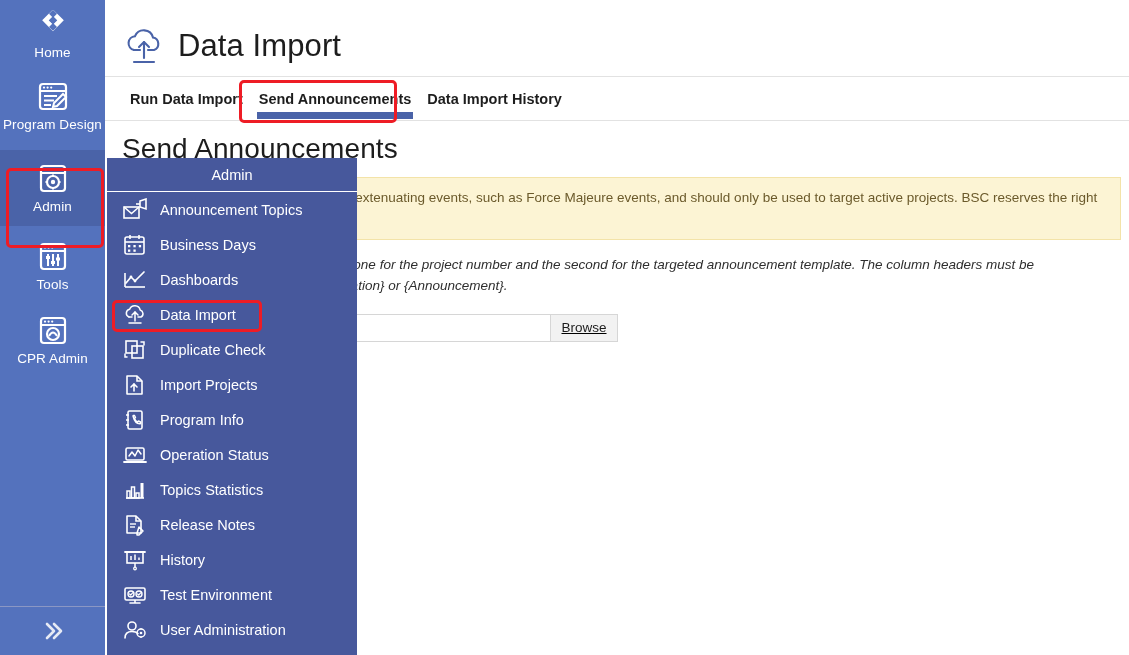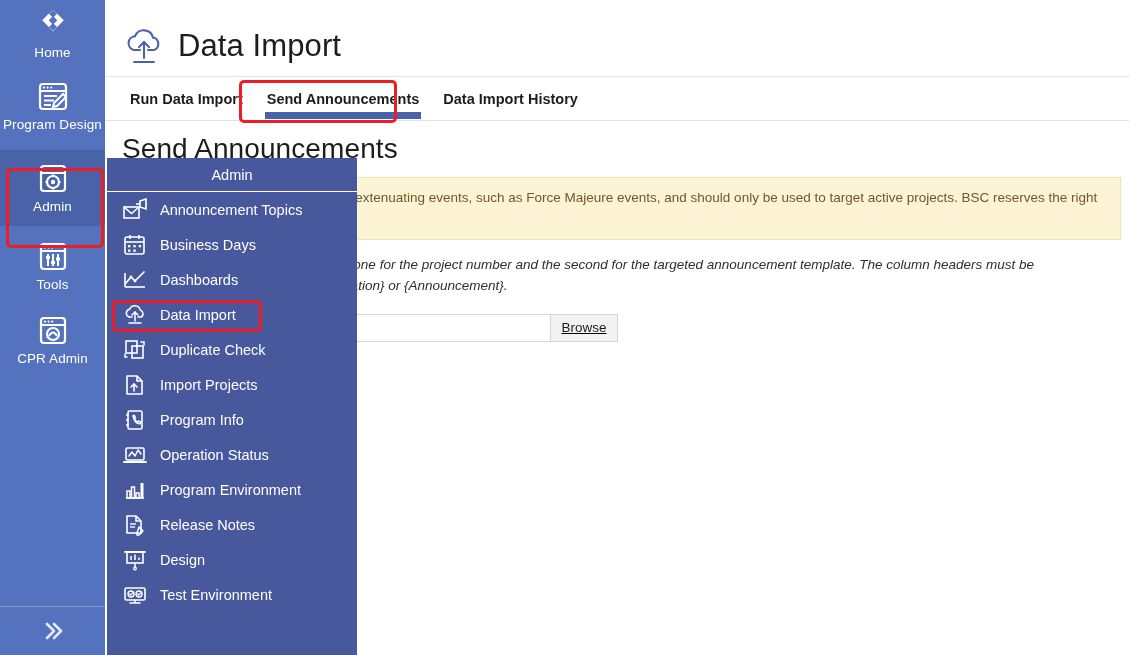--- a/index.html
+++ b/index.html
@@ -76,21 +76,21 @@
   }
 
   
   #tabbar {
     position: relative;
     border-top: 1px solid #e2e2e2;
     border-bottom: 1px solid #e2e2e2;
     height: 45px;
     padding-left: 17px;
     display: flex; align-items: center;
-    gap: 8px;
+    gap: 0px;
   }
   .tab {
     font-size: 14.5px;
     color: #1d1d1d;
     font-weight: bold;
     padding: 0 8px;
     height: 44px;
     line-height: 44px;
     cursor: pointer;
     position: relative;
@@ -408,21 +408,21 @@
     </div>
 
     <div class="menu-item">
       <svg class="menu-ico" viewBox="0 0 26 24">
         <line x1="4" y1="20" x2="22" y2="20" stroke="#fff" stroke-width="1.6"></line>
         <rect x="5" y="13" width="3" height="7" fill="none" stroke="#fff" stroke-width="1.5"></rect>
         <rect x="9.5" y="9" width="3" height="11" fill="none" stroke="#fff" stroke-width="1.5"></rect>
         <rect x="14" y="15" width="3" height="5" fill="none" stroke="#fff" stroke-width="1.5"></rect>
         <rect x="18.5" y="5" width="3" height="15" fill="#fff"></rect>
       </svg>
-      <span class="menu-label">Program Environment</span>
+      <span class="menu-label">Topics Statistics</span>
     </div>
 
     <div class="menu-item">
       <svg class="menu-ico" viewBox="0 0 26 24">
         <path d="M5 3 L14 3 L19 8 L19 20 L5 20 Z" fill="none" stroke="#fff" stroke-width="1.6" stroke-linejoin="round"></path>
         <path d="M14 3 L14 8 L19 8" fill="none" stroke="#fff" stroke-width="1.6"></path>
         <line x1="8" y1="11" x2="14" y2="11" stroke="#fff" stroke-width="1.4"></line>
         <line x1="8" y1="14" x2="13" y2="14" stroke="#fff" stroke-width="1.4"></line>
         <path d="M17 14 L21 18 L17 22 L15 22 L15 20 Z" fill="none" stroke="#fff" stroke-width="1.5" stroke-linejoin="round"></path>
       </svg>
@@ -432,33 +432,44 @@
     <div class="menu-item">
       <svg class="menu-ico" viewBox="0 0 26 24">
         <line x1="3" y1="4" x2="23" y2="4" stroke="#fff" stroke-width="1.8" stroke-linecap="round"></line>
         <rect x="5" y="4" width="16" height="11" fill="none" stroke="#fff" stroke-width="1.6"></rect>
         <line x1="9" y1="12" x2="9" y2="8" stroke="#fff" stroke-width="1.5"></line>
         <line x1="13" y1="12" x2="13" y2="6.5" stroke="#fff" stroke-width="1.5"></line>
         <line x1="17" y1="12" x2="17" y2="9.5" stroke="#fff" stroke-width="1.5"></line>
         <line x1="13" y1="15" x2="13" y2="19" stroke="#fff" stroke-width="1.5"></line>
         <circle cx="13" cy="20.5" r="1.3" fill="none" stroke="#fff" stroke-width="1.3"></circle>
       </svg>
-      <span class="menu-label">Design</span>
+      <span class="menu-label">History</span>
     </div>
 
     <div class="menu-item">
       <svg class="menu-ico" viewBox="0 0 26 24">
         <rect x="3" y="5" width="20" height="12" rx="1.5" fill="none" stroke="#fff" stroke-width="1.6"></rect>
         <circle cx="9" cy="11" r="3" fill="none" stroke="#fff" stroke-width="1.4"></circle>
         <circle cx="17" cy="11" r="3" fill="none" stroke="#fff" stroke-width="1.4"></circle>
         <path d="M7.6 11 L8.7 12.2 L10.6 9.8" fill="none" stroke="#fff" stroke-width="1.2" stroke-linecap="round" stroke-linejoin="round"></path>
         <path d="M15.6 11 L16.7 12.2 L18.6 9.8" fill="none" stroke="#fff" stroke-width="1.2" stroke-linecap="round" stroke-linejoin="round"></path>
         <line x1="13" y1="17" x2="13" y2="20" stroke="#fff" stroke-width="1.6"></line>
         <line x1="8" y1="20" x2="18" y2="20" stroke="#fff" stroke-width="1.6" stroke-linecap="round"></line>
       </svg>
       <span class="menu-label">Test Environment</span>
     </div>
 
+    <div class="menu-item">
+      <svg class="menu-ico" viewBox="0 0 26 24">
+        <circle cx="10" cy="8" r="4" fill="none" stroke="#fff" stroke-width="1.6"></circle>
+        <path d="M3 20 Q3 13.5 10 13.5 Q14 13.5 16 15.5" fill="none" stroke="#fff" stroke-width="1.6" stroke-linecap="round"></path>
+        <circle cx="19" cy="15" r="4" fill="none" stroke="#fff" stroke-width="1.5"></circle>
+        <circle cx="19" cy="15" r="1.3" fill="#fff"></circle>
+        <line x1="19" y1="10" x2="19" y2="11.5" stroke="#fff" stroke-width="1.3"></line>
+        <line x1="19" y1="18.5" x2="19" y2="20" stroke="#fff" stroke-width="1.3"></line>
+      </svg>
+      <span class="menu-label">User Administration</span>
+    </div>
   </div>
 
   <div class="redbox" style="left:112px; top:300px; width:150px; height:32px;"></div>
 
 </div>
 
 </body></html>

